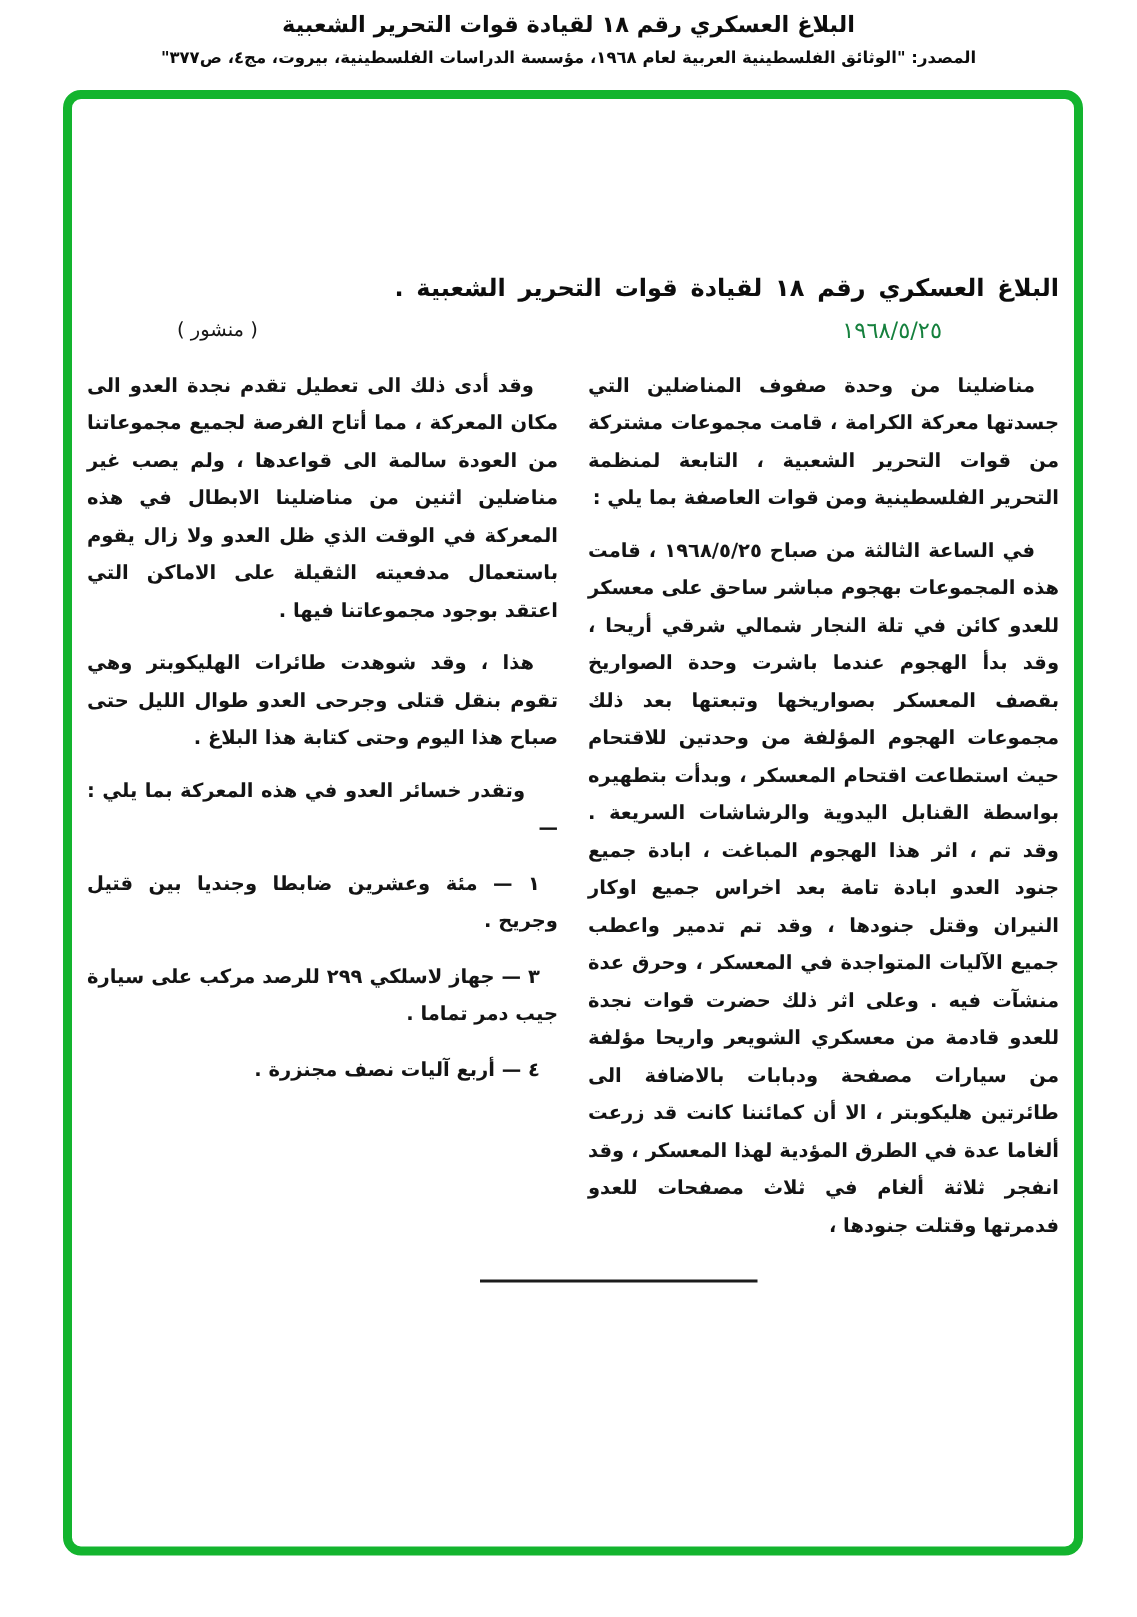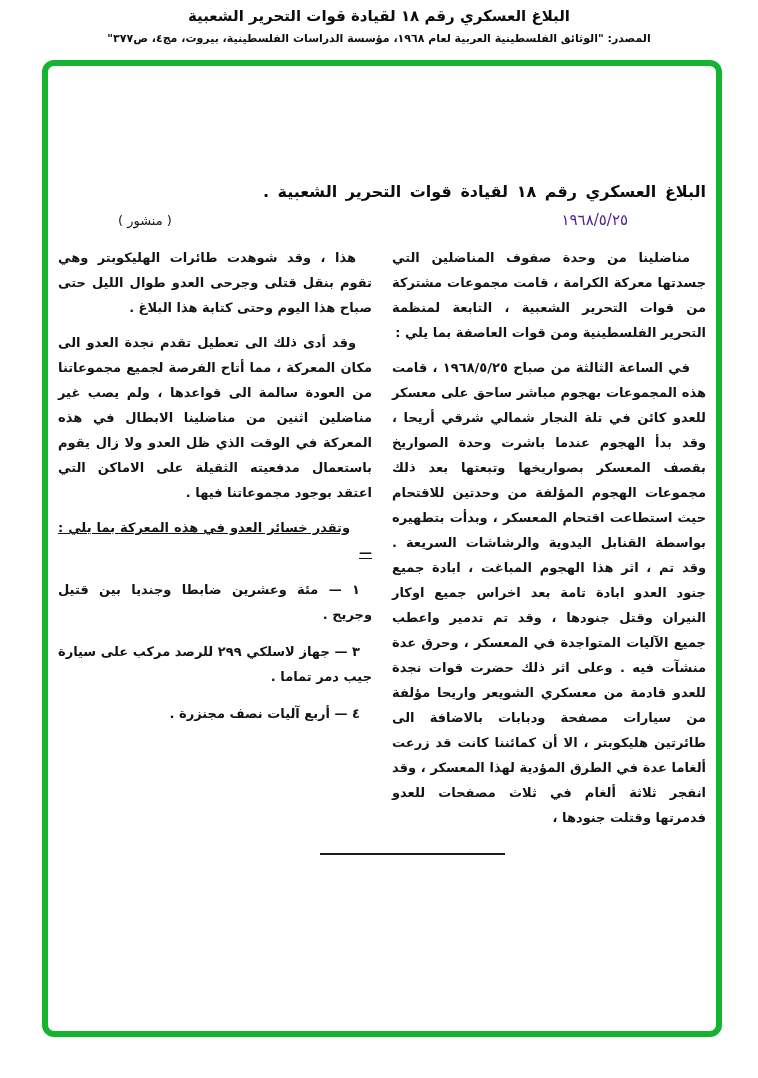--- a/index.html
+++ b/index.html
@@ -53,21 +53,21 @@
     direction: rtl;
     display: flex;
     justify-content: space-between;
     align-items: center;
     margin-top: 10px;
   }
   .doc-date {
     margin-right: 78px;
     font-size: 15px;
     letter-spacing: 1px;
-    color: #4c1d95;
+    color: #15803d;
   }
   .pub-note {
     margin-left: 60px;
     font-size: 13px;
     color: #161616;
   }
   .columns {
     direction: rtl;
     display: flex;
     gap: 20px;
@@ -80,21 +80,20 @@
     font-weight: bold;
     line-height: 25px;
     text-align: justify;
     text-indent: 16px;
     color: #141414;
   }
   .losses-intro {
     margin-top: 4px !important;
     margin-bottom: 12px !important;
     text-indent: 22px !important;
-    text-decoration: underline;
   }
   .loss-item {
     margin-bottom: 12px !important;
     text-indent: 12px !important;
   }
   .divider {
     position: absolute;
     left: 272px; top: 787px;
     width: 185px; height: 2px;
     background: #1c1c1c;
@@ -120,22 +119,22 @@
     </div>
 
     <div class="columns">
 
       <div class="col col-right">
         <p>مناضلينا من وحدة صفوف المناضلين التي جسدتها معركة الكرامة ، قامت مجموعات مشتركة من قوات التحرير الشعبية ، التابعة لمنظمة التحرير الفلسطينية ومن قوات العاصفة بما يلي :</p>
         <p>في الساعة الثالثة من صباح ١٩٦٨/٥/٢٥ ، قامت هذه المجموعات بهجوم مباشر ساحق على معسكر للعدو كائن في تلة النجار شمالي شرقي أريحا ، وقد بدأ الهجوم عندما باشرت وحدة الصواريخ بقصف المعسكر بصواريخها وتبعتها بعد ذلك مجموعات الهجوم المؤلفة من وحدتين للاقتحام حيث استطاعت اقتحام المعسكر ، وبدأت بتطهيره بواسطة القنابل اليدوية والرشاشات السريعة . وقد تم ، اثر هذا الهجوم المباغت ، ابادة جميع جنود العدو ابادة تامة بعد اخراس جميع اوكار النيران وقتل جنودها ، وقد تم تدمير واعطب جميع الآليات المتواجدة في المعسكر ، وحرق عدة منشآت فيه . وعلى اثر ذلك حضرت قوات نجدة للعدو قادمة من معسكري الشويعر واريحا مؤلفة من سيارات مصفحة ودبابات بالاضافة الى طائرتين هليكوبتر ، الا أن كمائننا كانت قد زرعت ألغاما عدة في الطرق المؤدية لهذا المعسكر ، وقد انفجر ثلاثة ألغام في ثلاث مصفحات للعدو فدمرتها وقتلت جنودها ،</p>
       </div>
 
       <div class="col col-left">
+        <p>وقد أدى ذلك الى تعطيل تقدم نجدة العدو الى مكان المعركة ، مما أتاح الفرصة لجميع مجموعاتنا من العودة سالمة الى قواعدها ، ولم يصب غير مناضلين اثنين من مناضلينا الابطال في هذه المعركة في الوقت الذي ظل العدو ولا زال يقوم باستعمال مدفعيته الثقيلة على الاماكن التي اعتقد بوجود مجموعاتنا فيها .</p>
         <p>هذا ، وقد شوهدت طائرات الهليكوبتر وهي تقوم بنقل قتلى وجرحى العدو طوال الليل حتى صباح هذا اليوم وحتى كتابة هذا البلاغ .</p>
-        <p>وقد أدى ذلك الى تعطيل تقدم نجدة العدو الى مكان المعركة ، مما أتاح الفرصة لجميع مجموعاتنا من العودة سالمة الى قواعدها ، ولم يصب غير مناضلين اثنين من مناضلينا الابطال في هذه المعركة في الوقت الذي ظل العدو ولا زال يقوم باستعمال مدفعيته الثقيلة على الاماكن التي اعتقد بوجود مجموعاتنا فيها .</p>
         <p class="losses-intro">وتقدر خسائر العدو في هذه المعركة بما يلي : —</p>
         <p class="loss-item">١ — مئة وعشرين ضابطا وجنديا بين قتيل وجريح .</p>
         <p class="loss-item">٣ — جهاز لاسلكي ٢٩٩ للرصد مركب على سيارة جيب دمر تماما .</p>
         <p class="loss-item">٤ — أربع آليات نصف مجنزرة .</p>
       </div>
 
     </div>
 
     <div class="divider"></div>
 

